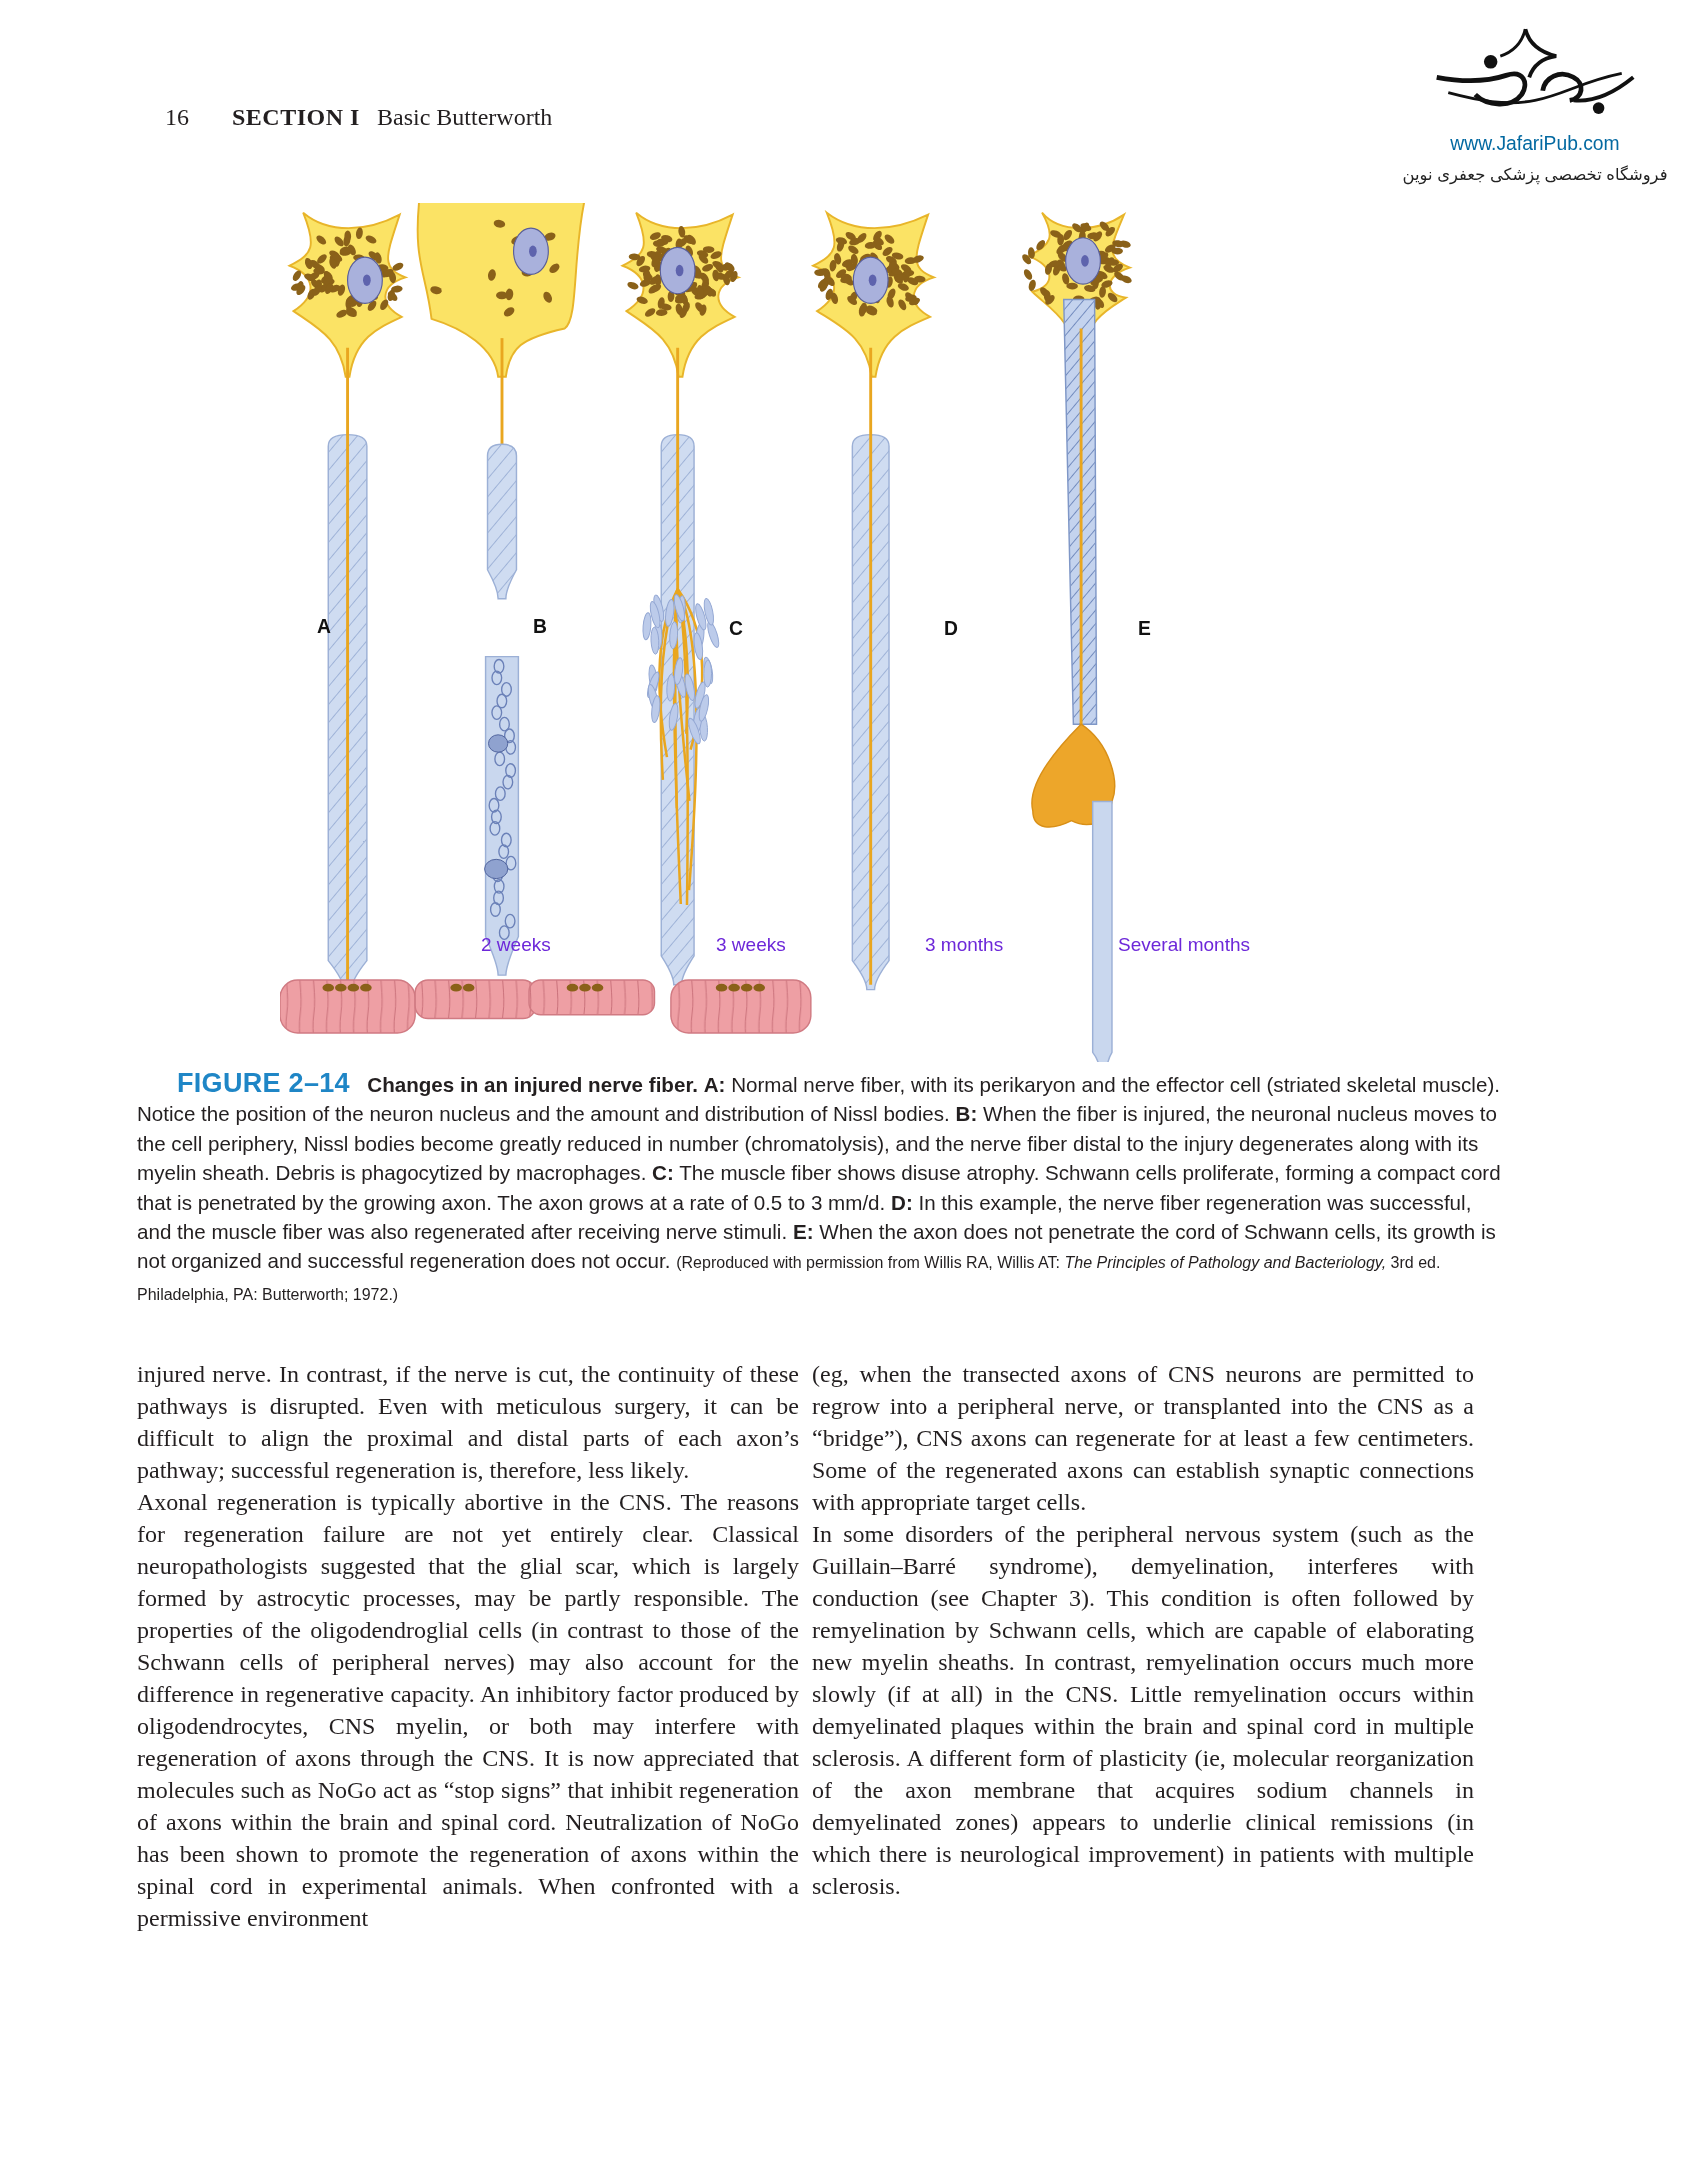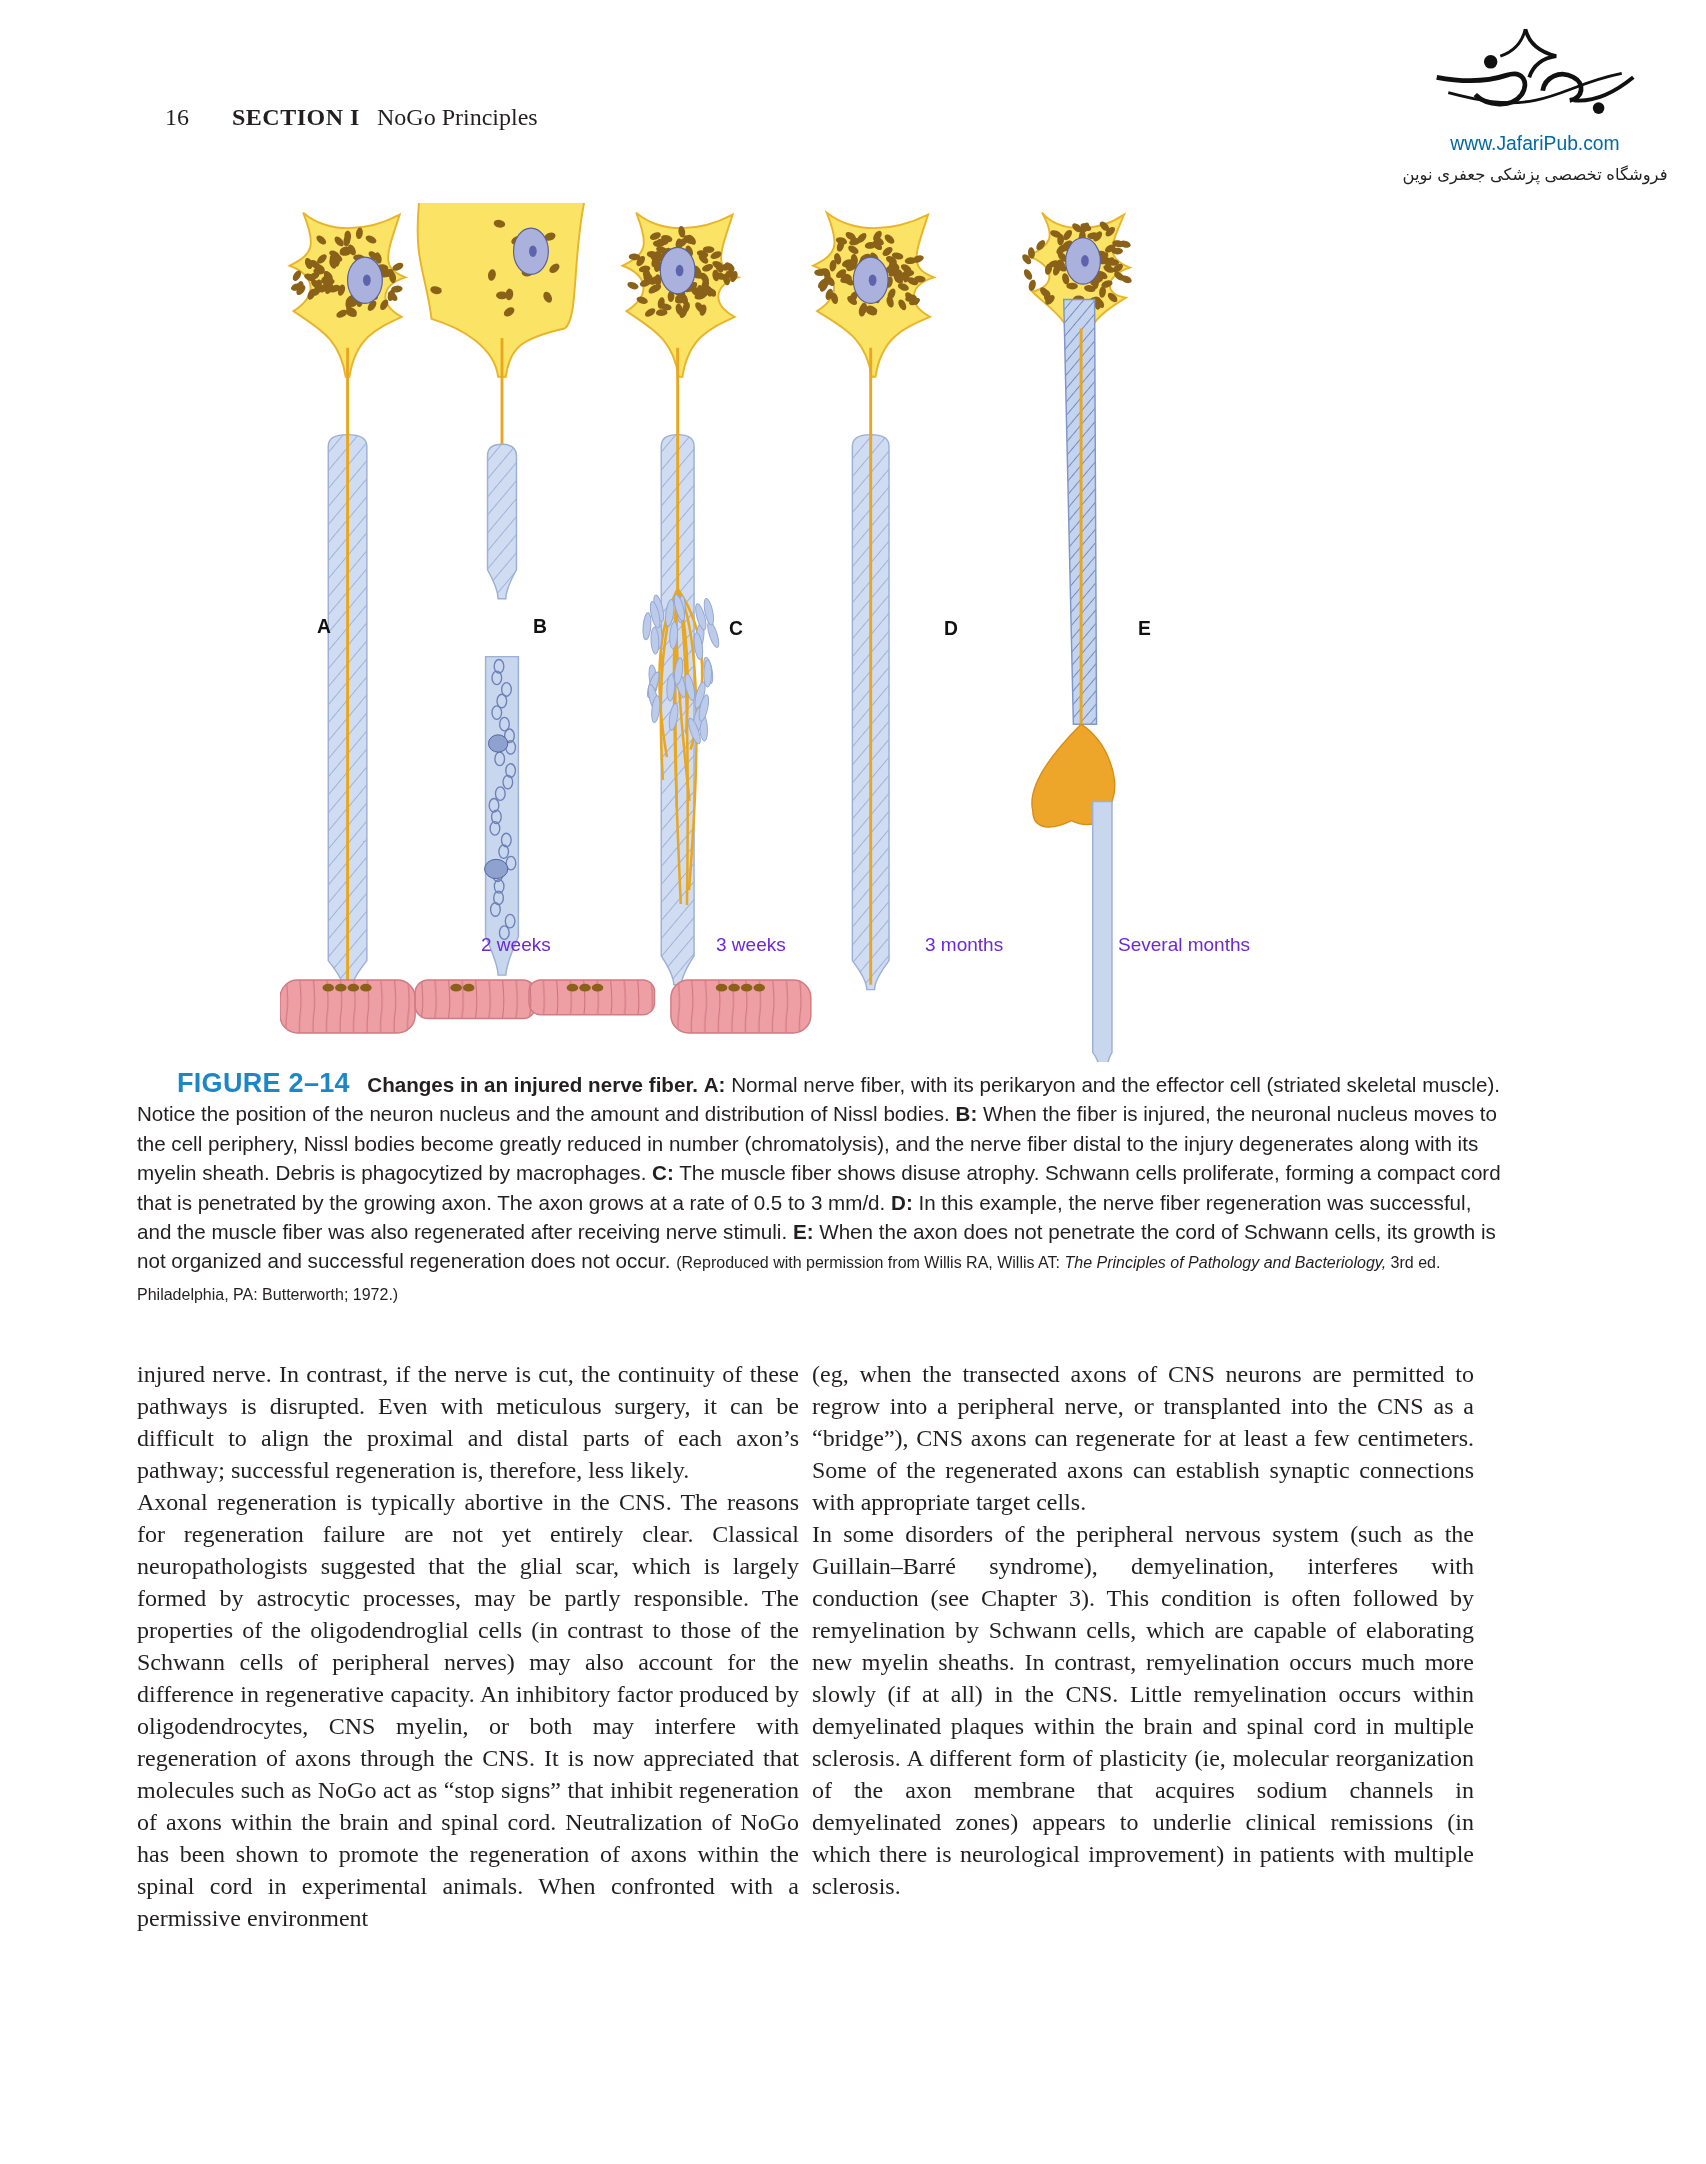--- a/index.html
+++ b/index.html
@@ -38,21 +38,21 @@
   #col-right { left: 804px; top: 1358px; margin-left: 8px; }
   .heading { font-family: "Liberation Sans", "DejaVu Sans", sans-serif; font-weight: bold; font-size: 25px; line-height: 33px; color: #231f20; }
   #heading-cns { margin-top: 13.5px; margin-bottom: 3.9px; }
   #heading-remyel { margin-top: 27px; margin-bottom: 3.9px; }
 </style>
 </head>
 <body>
 
 <div id="page-num" class="abs serif">16</div>
 <div id="section-label" class="abs serif">SECTION I</div>
-<div id="section-title" class="abs serif">NoGo Principles</div>
+<div id="section-title" class="abs serif">Basic Butterworth</div>
 
 <div id="watermark" class="abs sans">
   <svg width="212" height="97" viewBox="0 0 220 100">
     <path d="M100 6 C104 22 116 30 132 34 C118 36 108 44 104 56" fill="none" stroke="#111" stroke-width="4"></path>
     <path d="M100 6 C96 22 86 30 74 34" fill="none" stroke="#111" stroke-width="3"></path>
     <circle cx="64" cy="40" r="7" fill="#111"></circle>
     <path d="M8 56 C40 62 62 60 80 54 C98 48 104 62 96 74 C86 88 60 86 48 74" fill="none" stroke="#111" stroke-width="5"></path>
     <path d="M20 72 C50 80 80 86 110 80 C140 74 160 60 200 52" fill="none" stroke="#111" stroke-width="3"></path>
     <path d="M118 70 C120 56 136 48 150 56 C162 62 160 78 146 80" fill="none" stroke="#111" stroke-width="5"></path>
     <path d="M150 80 C170 82 190 74 212 56" fill="none" stroke="#111" stroke-width="4"></path>

